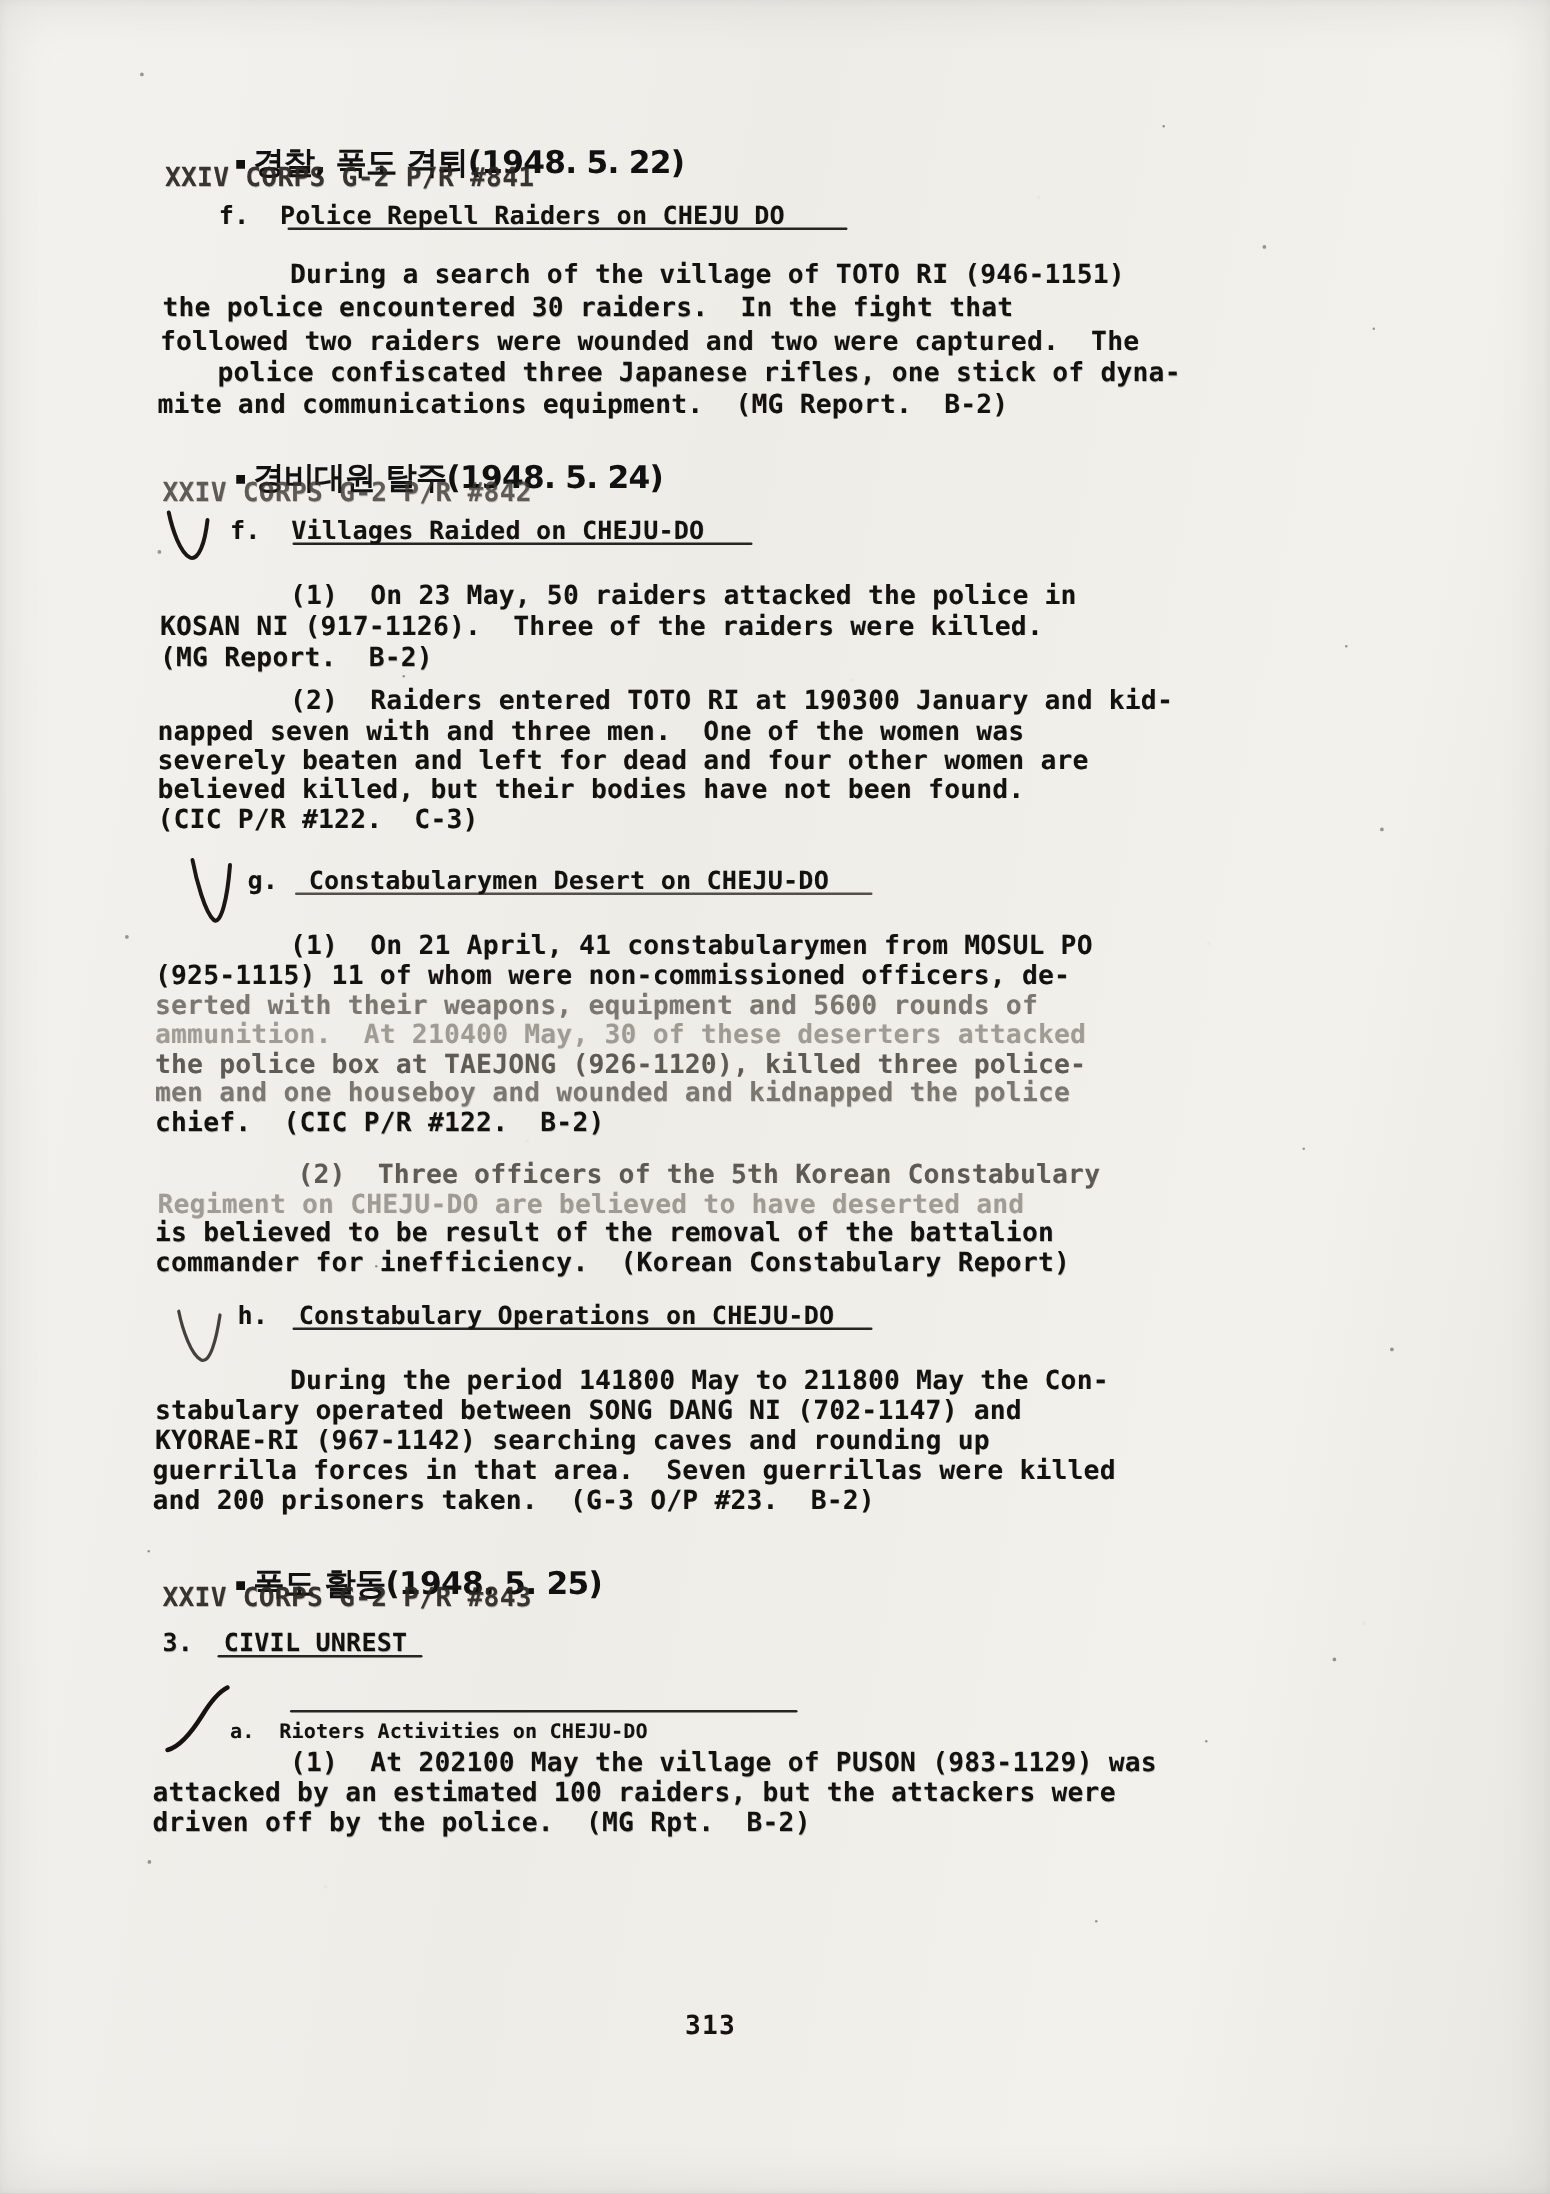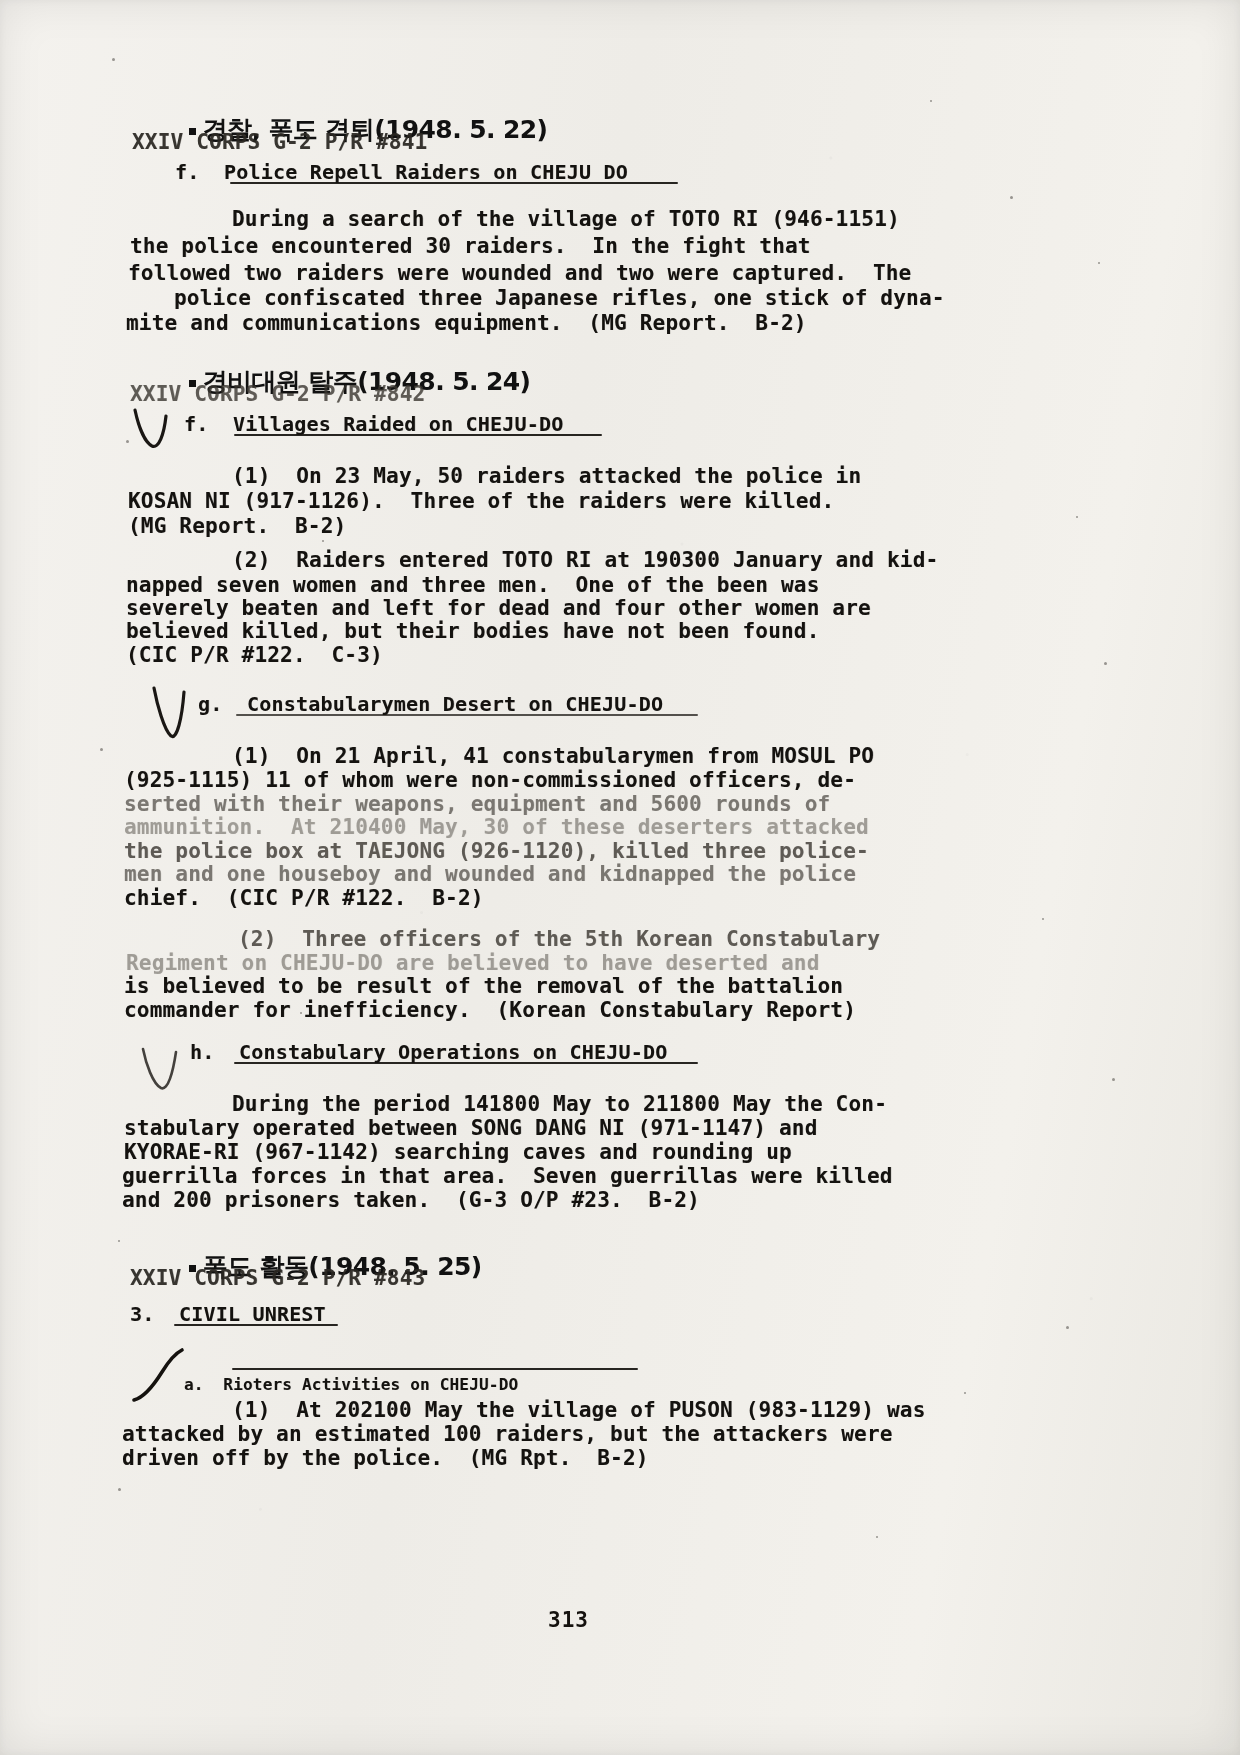--- a/index.html
+++ b/index.html
@@ -164,21 +164,21 @@
     </div>
 
     <div class="tw" style="left:184px; top:410px; font-size:20px;">f.  Villages Raided on CHEJU-DO</div>
     <div class="uline" style="left:234px; top:434px; width:368px;"></div>
 
     <div class="tw" style="left:232px; top:462px;">(1)  On 23 May, 50 raiders attacked the police in</div>
     <div class="tw" style="left:128px; top:487px;">KOSAN NI (917-1126).  Three of the raiders were killed.</div>
     <div class="tw" style="left:128px; top:512px;">(MG Report.  B-2)</div>
 
     <div class="tw" style="left:232px; top:546px;">(2)  Raiders entered TOTO RI at 190300 January and kid-</div>
-    <div class="tw" style="left:126px; top:571px;">napped seven women and three men.  One of the been was</div>
+    <div class="tw" style="left:126px; top:571px;">napped seven with and three men.  One of the women was</div>
     <div class="tw" style="left:126px; top:594px;">severely beaten and left for dead and four other women are</div>
     <div class="tw" style="left:126px; top:617px;">believed killed, but their bodies have not been found.</div>
     <div class="tw" style="left:126px; top:641px;">(CIC P/R #122.  C-3)</div>
 
     <div class="tick" style="left:152px; top:686px;">
       <svg width="48" height="58" viewBox="0 0 48 58">
         <path d="M2 2 C5 18, 12 44, 19 50 C25 54, 30 32, 32 6" fill="none" stroke="#1a1714" stroke-width="3.2" stroke-linecap="round"></path>
       </svg>
     </div>
 
@@ -201,21 +201,21 @@
     <div class="tick" style="left:140px; top:1046px;">
       <svg width="52" height="50" viewBox="0 0 52 50">
         <path d="M3 3 C6 18, 13 38, 21 42 C28 45, 33 26, 36 6" fill="none" stroke="#26221e" stroke-width="2.6" stroke-linecap="round" opacity="0.85"></path>
       </svg>
     </div>
 
     <div class="tw" style="left:190px; top:1038px; font-size:20px;">h.  Constabulary Operations on CHEJU-DO</div>
     <div class="uline" style="left:234px; top:1062px; width:464px;"></div>
 
     <div class="tw" style="left:232px; top:1090px;">During the period 141800 May to 211800 May the Con-</div>
-    <div class="tw" style="left:124px; top:1114px;">stabulary operated between SONG DANG NI (971-1147) and</div>
+    <div class="tw" style="left:124px; top:1114px;">stabulary operated between SONG DANG NI (702-1147) and</div>
     <div class="tw" style="left:124px; top:1138px;">KYORAE-RI (967-1142) searching caves and rounding up</div>
     <div class="tw" style="left:122px; top:1162px;">guerrilla forces in that area.  Seven guerrillas were killed</div>
     <div class="tw" style="left:122px; top:1186px;">and 200 prisoners taken.  (G-3 O/P #23.  B-2)</div>
 
     <div class="kr" style="left:140px; top:1222px;">
       <span class="bullet"></span><span>폭도 활동(1948. 5. 25)</span>
     </div>
 
     <div class="tw light" style="left:130px; top:1264px;">XXIV CORPS G-2 P/R #843</div>
 

